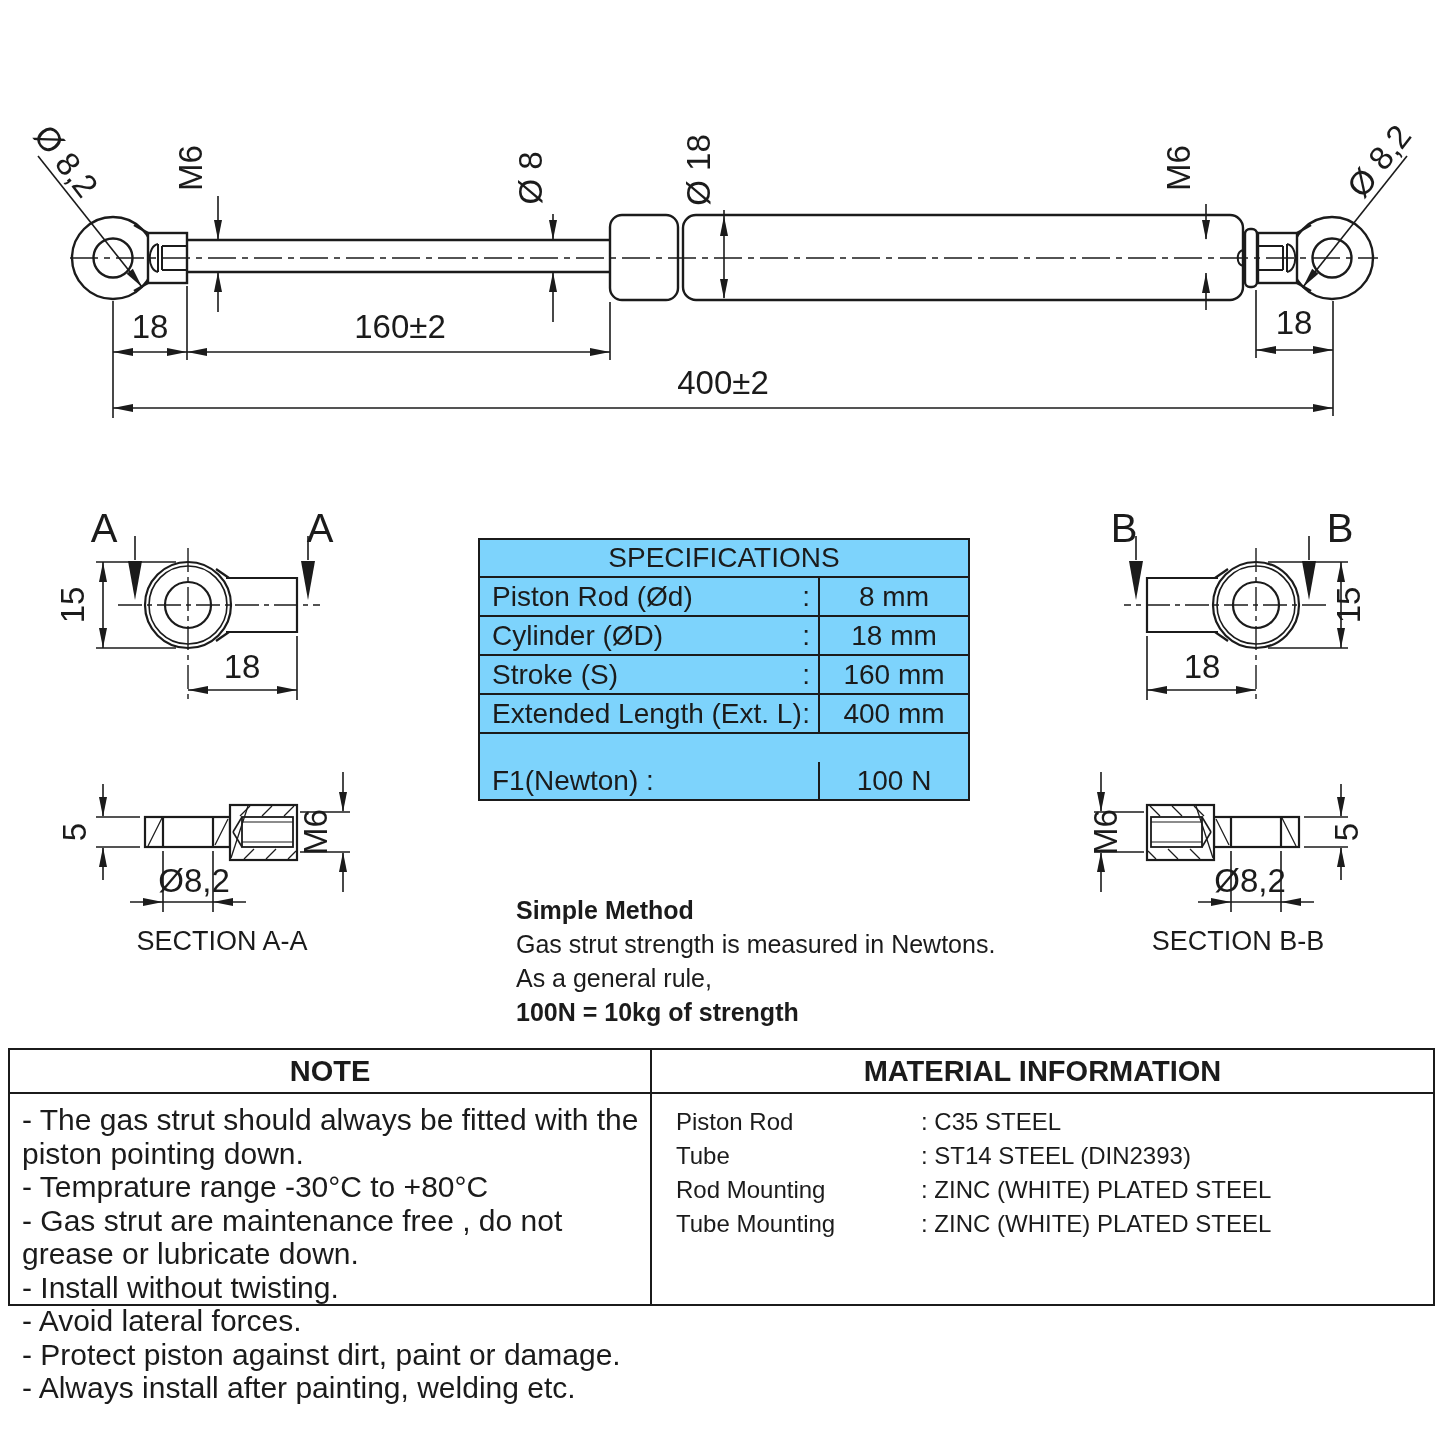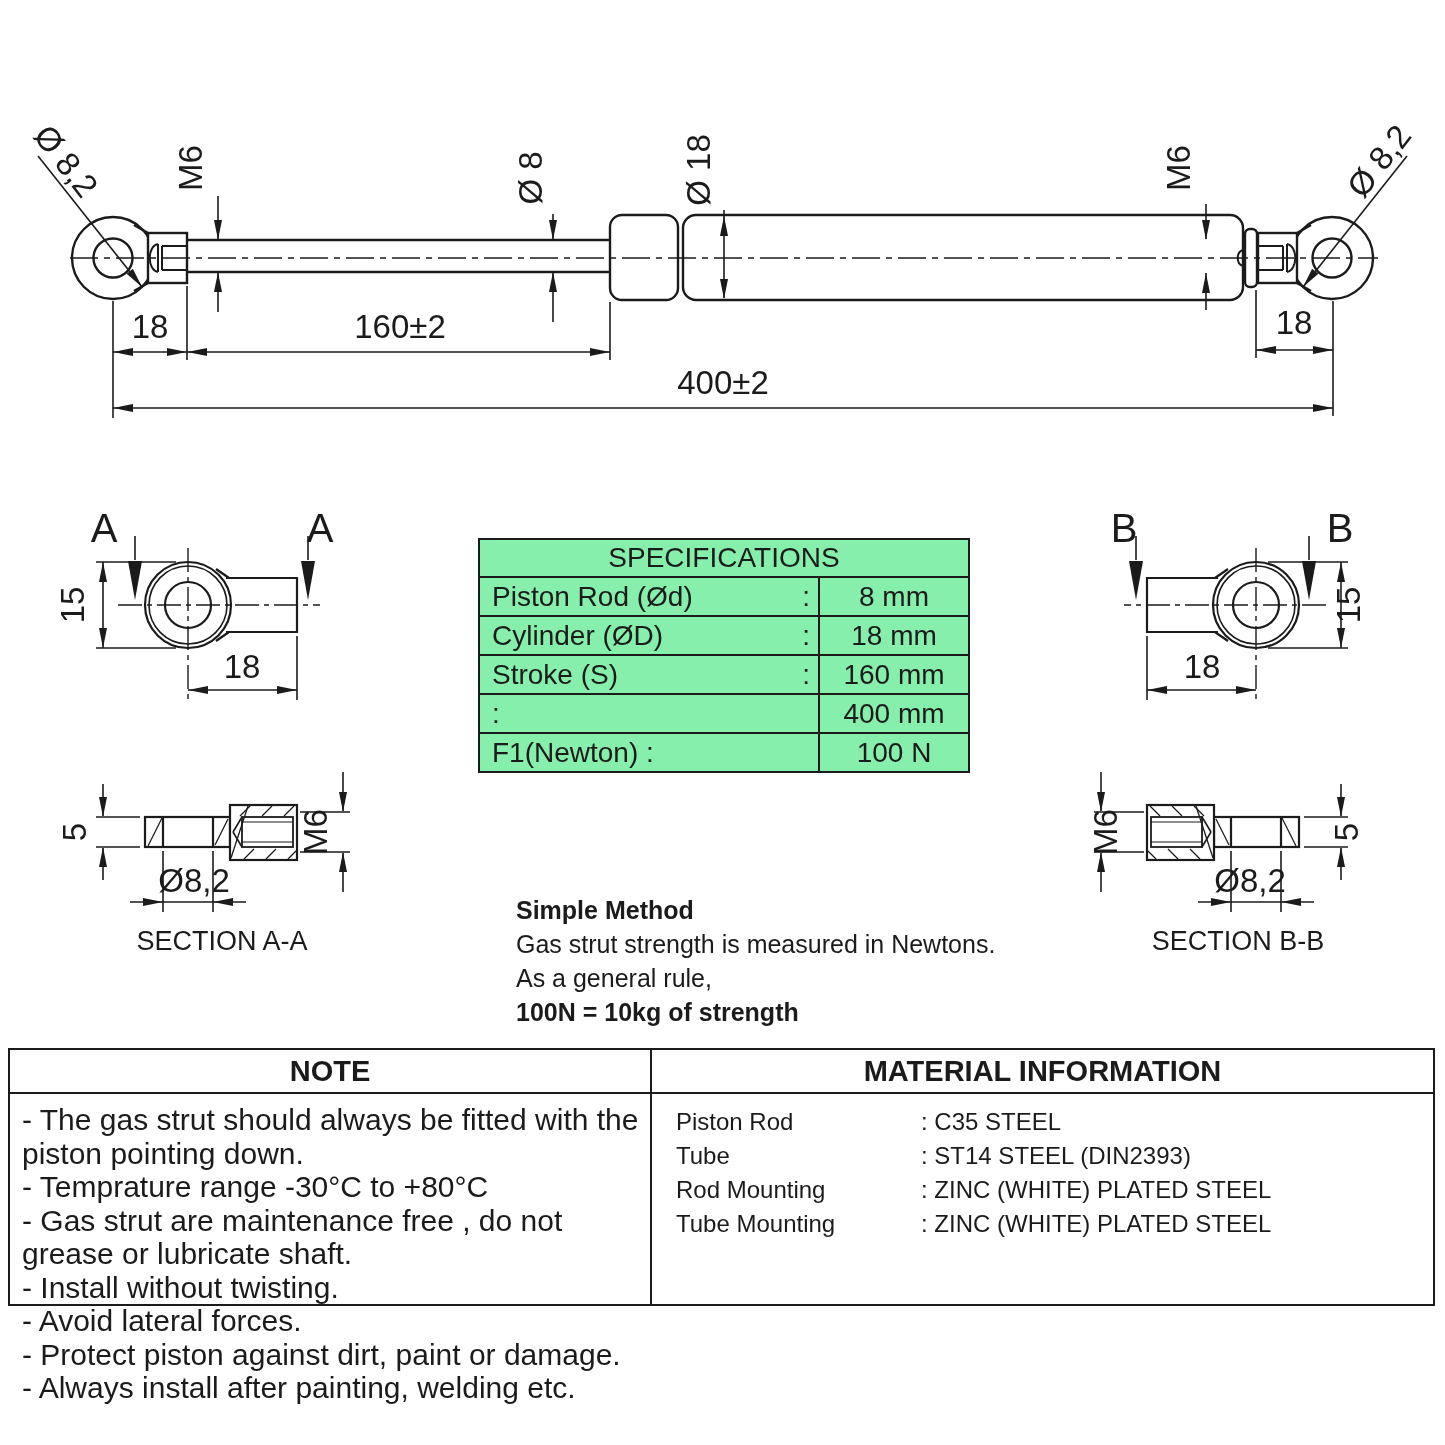--- a/index.html
+++ b/index.html
@@ -6,24 +6,24 @@
   #canvas{position:relative;width:1445px;height:1445px;background:#ffffff;overflow:hidden;
           font-family:"Liberation Sans", sans-serif;color:#1b1b1b;}
   svg{position:absolute;left:0;top:0;}
   svg text{font-family:"Liberation Sans", sans-serif;fill:#1b1b1b;stroke:none;}
   .dimtxt{font-size:33px;}
   .marktxt{font-size:40px;}
   .sectitle{font-size:27px;}
 
   
   .spec-table{position:absolute;left:478px;top:538px;width:488px;border:2.5px solid #1b1b1b;
-              font-size:28px;background:#86efac;}
+              font-size:28px;background:#7dd3fc;}
   .spec-header{height:36px;line-height:36px;text-align:center;border-bottom:2px solid #1b1b1b;}
   .spec-row{display:flex;height:37px;border-bottom:2px solid #1b1b1b;align-items:stretch;}
-  .spec-row:last-child{border-bottom:none;}
+  .spec-row:last-child{border-bottom:none;margin-top:28px;}
   .spec-name{width:340px;border-right:2px solid #1b1b1b;display:flex;justify-content:space-between;
              align-items:center;padding:0 8px 0 12px;box-sizing:border-box;}
   .spec-value{flex:1;display:flex;align-items:center;justify-content:center;}
 
   
   .simple{position:absolute;left:516px;top:893px;font-size:25px;line-height:34px;}
   .simple .b{font-weight:bold;}
 
   
   .bottom-table{position:absolute;left:8px;top:1048px;width:1427px;height:258px;
@@ -257,20 +257,21 @@
   </div>
   <div class="spec-row">
     <div class="spec-name">
           <span>Stroke (S)</span>
           <span>:</span>
         </div>
     <div class="spec-value">160 mm</div>
   </div>
   <div class="spec-row">
     <div class="spec-name">
+          <span>Extended Length (Ext. L)</span>
           <span>:</span>
         </div>
     <div class="spec-value">400 mm</div>
   </div>
   <div class="spec-row">
     <div class="spec-name">
           <span>F1(Newton)  :</span>
           <span></span>
         </div>
     <div class="spec-value">100 N</div>
@@ -283,21 +284,21 @@
   <div>As a general rule,</div>
   <div class="b">100N = 10kg of strength</div>
 </div>
 
 <div class="bottom-table">
   <div class="bt-col-left">
     <div class="bt-header">NOTE</div>
     <div class="note-body">
       <div>- The gas strut should always be fitted with the piston pointing down.</div>
       <div>- Temprature range -30°C to +80°C</div>
-      <div>- Gas strut are maintenance free , do not grease or lubricate shaft.</div>
+      <div>- Gas strut are maintenance free , do not grease or lubricate down.</div>
       <div>- Install without twisting.</div>
       <div>- Avoid lateral forces.</div>
       <div>- Protect piston against dirt, paint or damage.</div>
       <div>- Always install after painting, welding etc.</div>
     </div>
   </div>
   <div class="bt-col-right">
     <div class="bt-header">MATERIAL INFORMATION</div>
     <div class="mat-body">
       <div class="mat-row">

